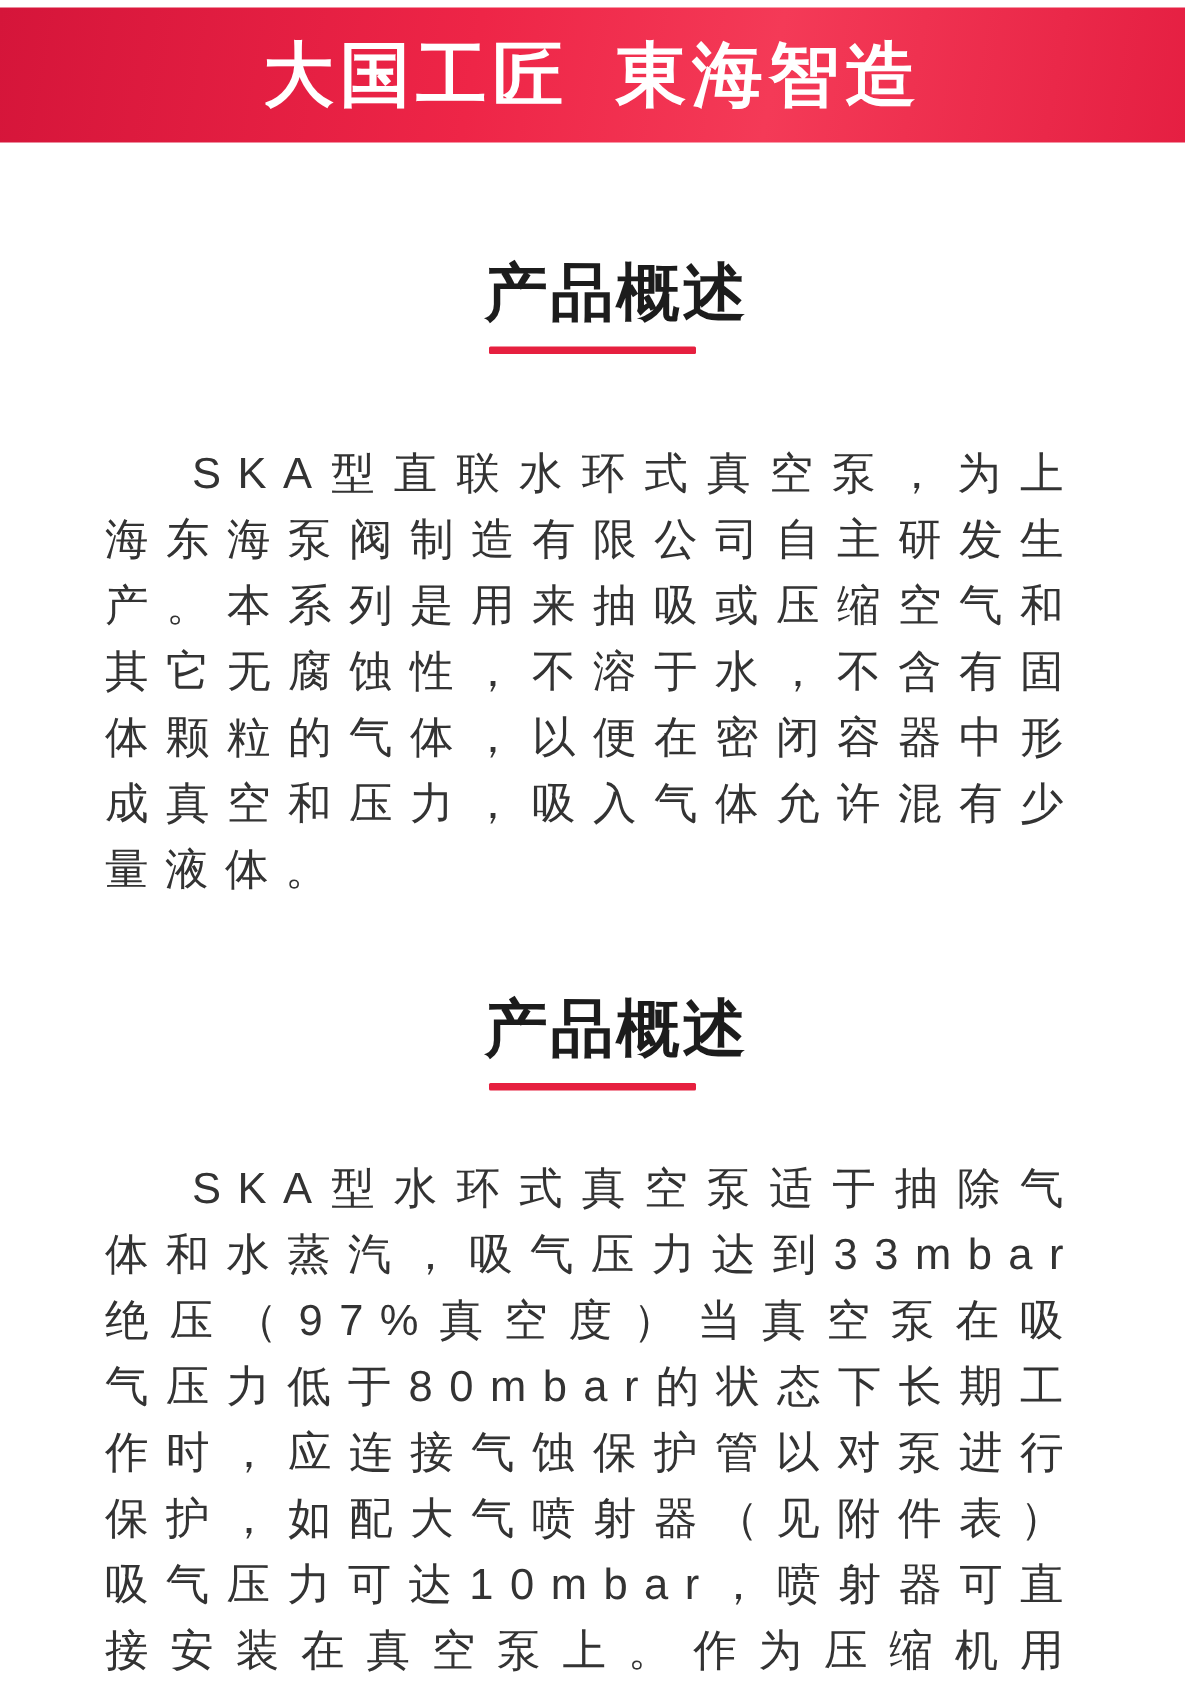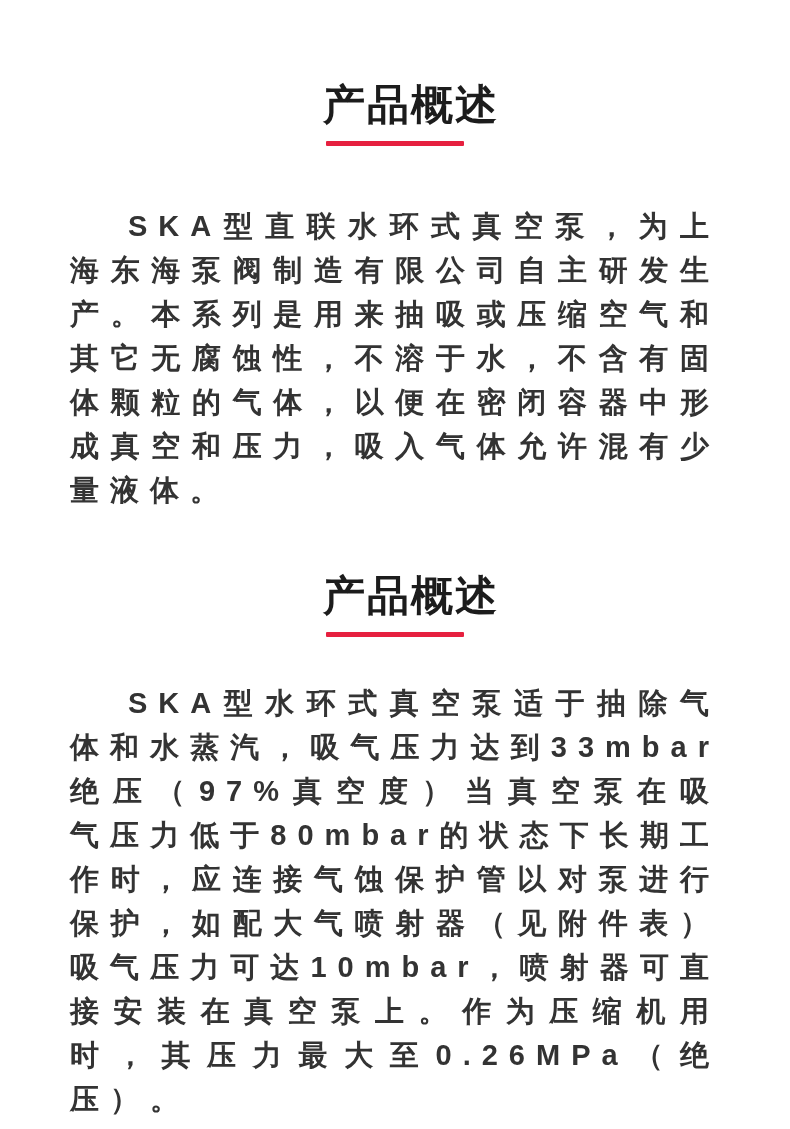--- a/index.html
+++ b/index.html
@@ -59,35 +59,38 @@
     height: 5px;
     margin: 12px auto 0;
     background: var(--underline-red, #e6203f);
     border-radius: 1px;
   }
   .body-text {
     margin: 58px 70px 0;
     font-size: 29px;
     line-height: 44px;
     letter-spacing: 11px;
-    font-weight: 700;
+    font-weight: 400;
     color: var(--body-text, #333333);
     text-align: justify;
     text-align-last: left;
     text-indent: 2em;
   }
   .section-conditions .body-text { margin-top: 44px; }
 </style>
 </head>
 <body>
 
 <div class="page">
 
   <div class="top-strip"></div>
 
+  <header class="banner">
+    <h1 class="banner-title">大国工匠 東海智造</h1>
+  </header>
 
   <section class="section section-overview">
     <h2 class="section-title">产品概述</h2>
     <div class="title-underline"></div>
     <p class="body-text">SKA型直联水环式真空泵，为上海东海泵阀制造有限公司自主研发生产。本系列是用来抽吸或压缩空气和其它无腐蚀性，不溶于水，不含有固体颗粒的气体，以便在密闭容器中形成真空和压力，吸入气体允许混有少量液体。</p>
   </section>
 
   <section class="section section-conditions">
     <h2 class="section-title">产品概述</h2>
     <div class="title-underline"></div>

